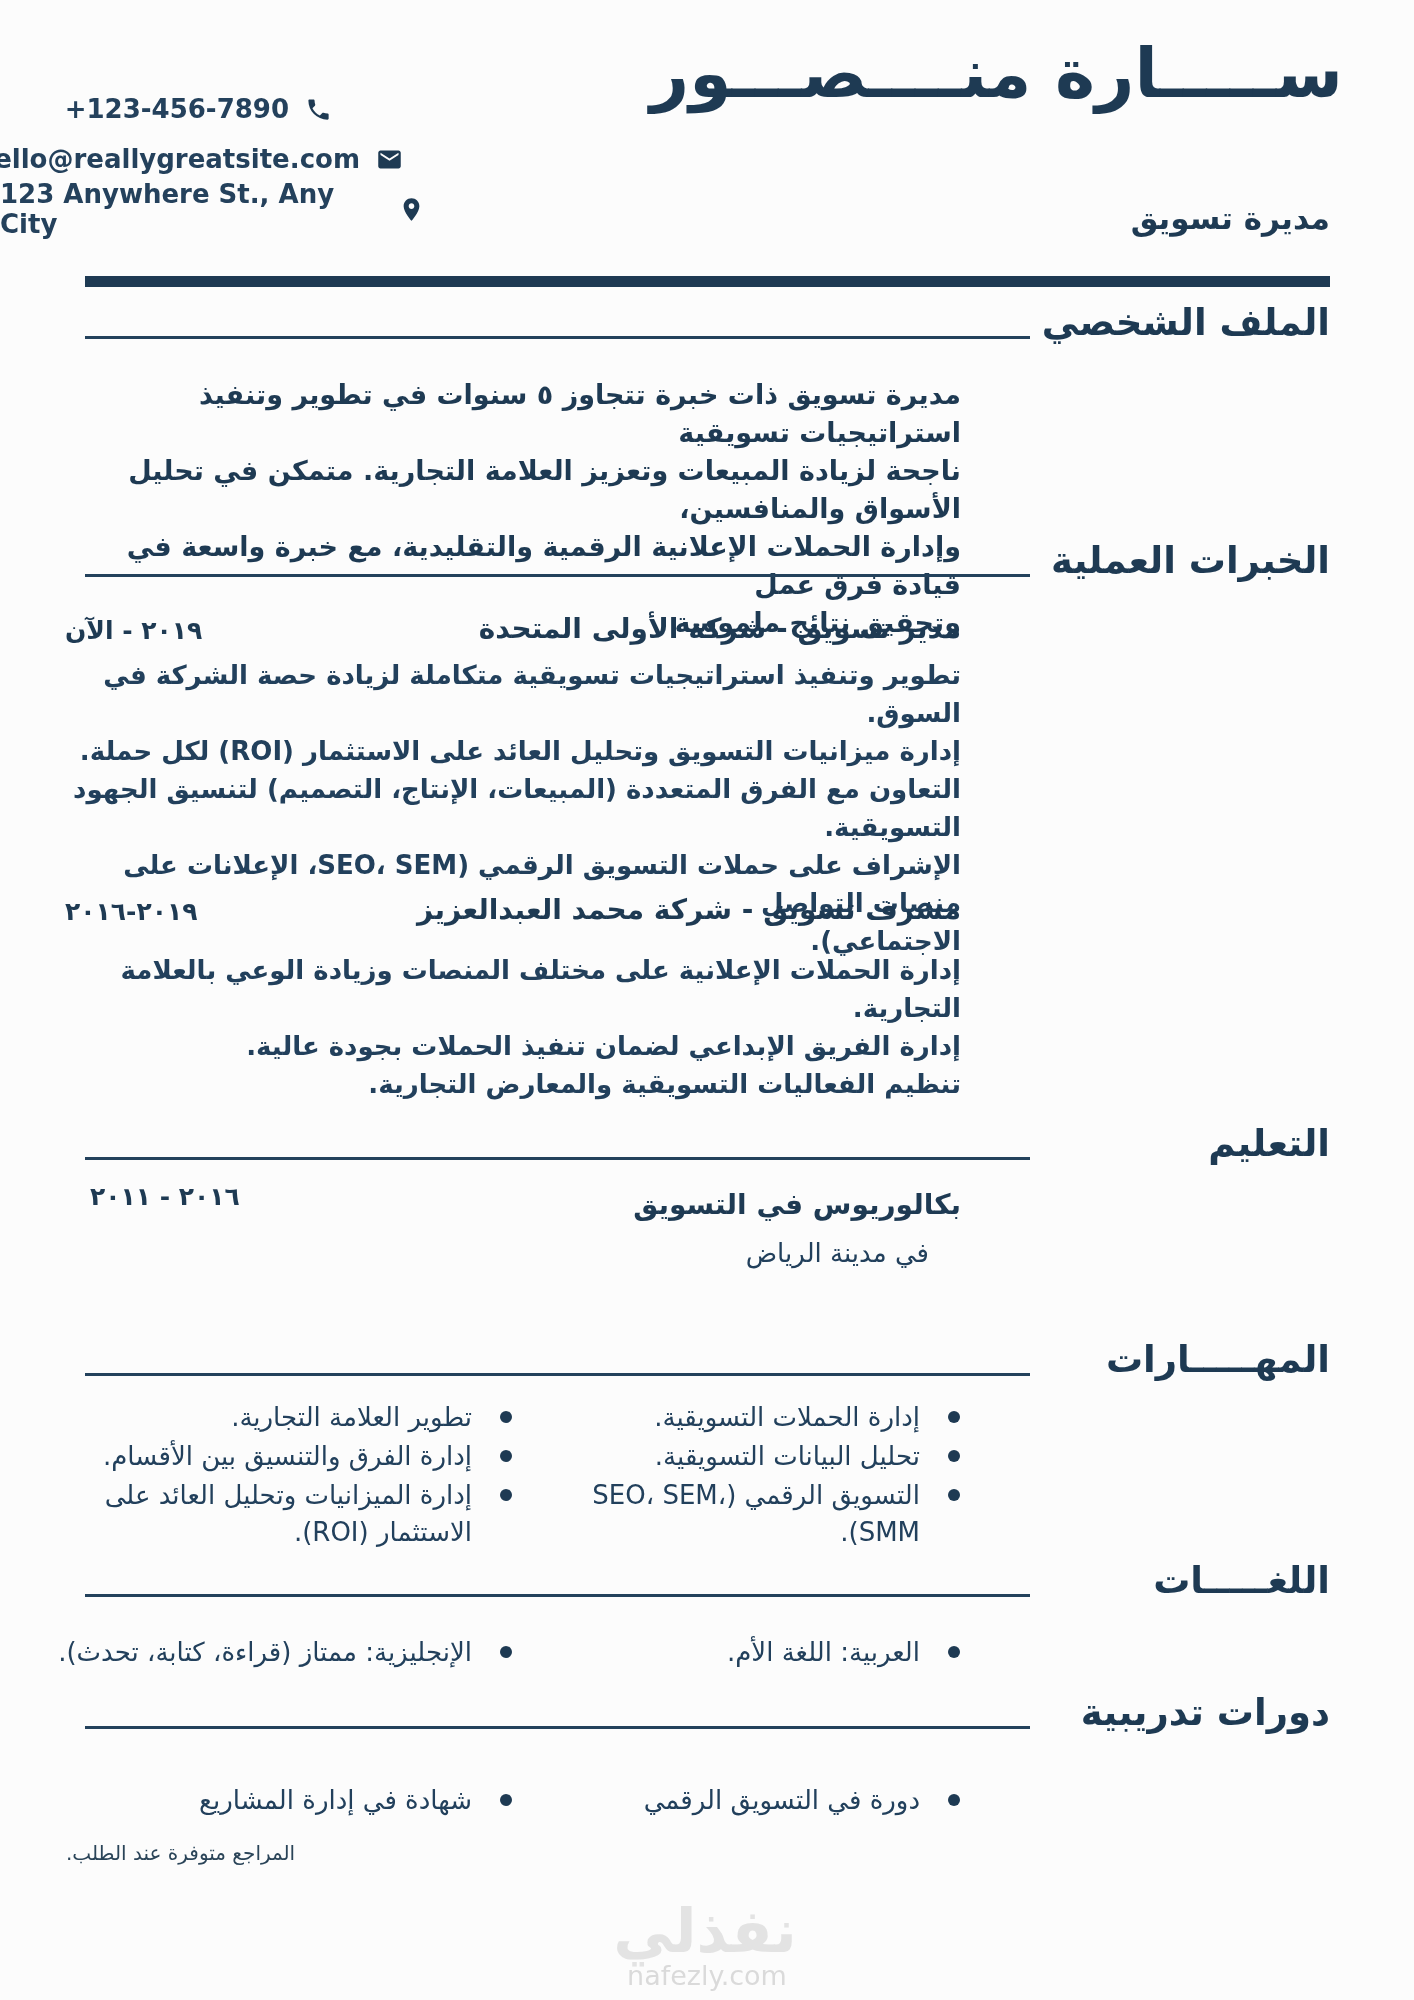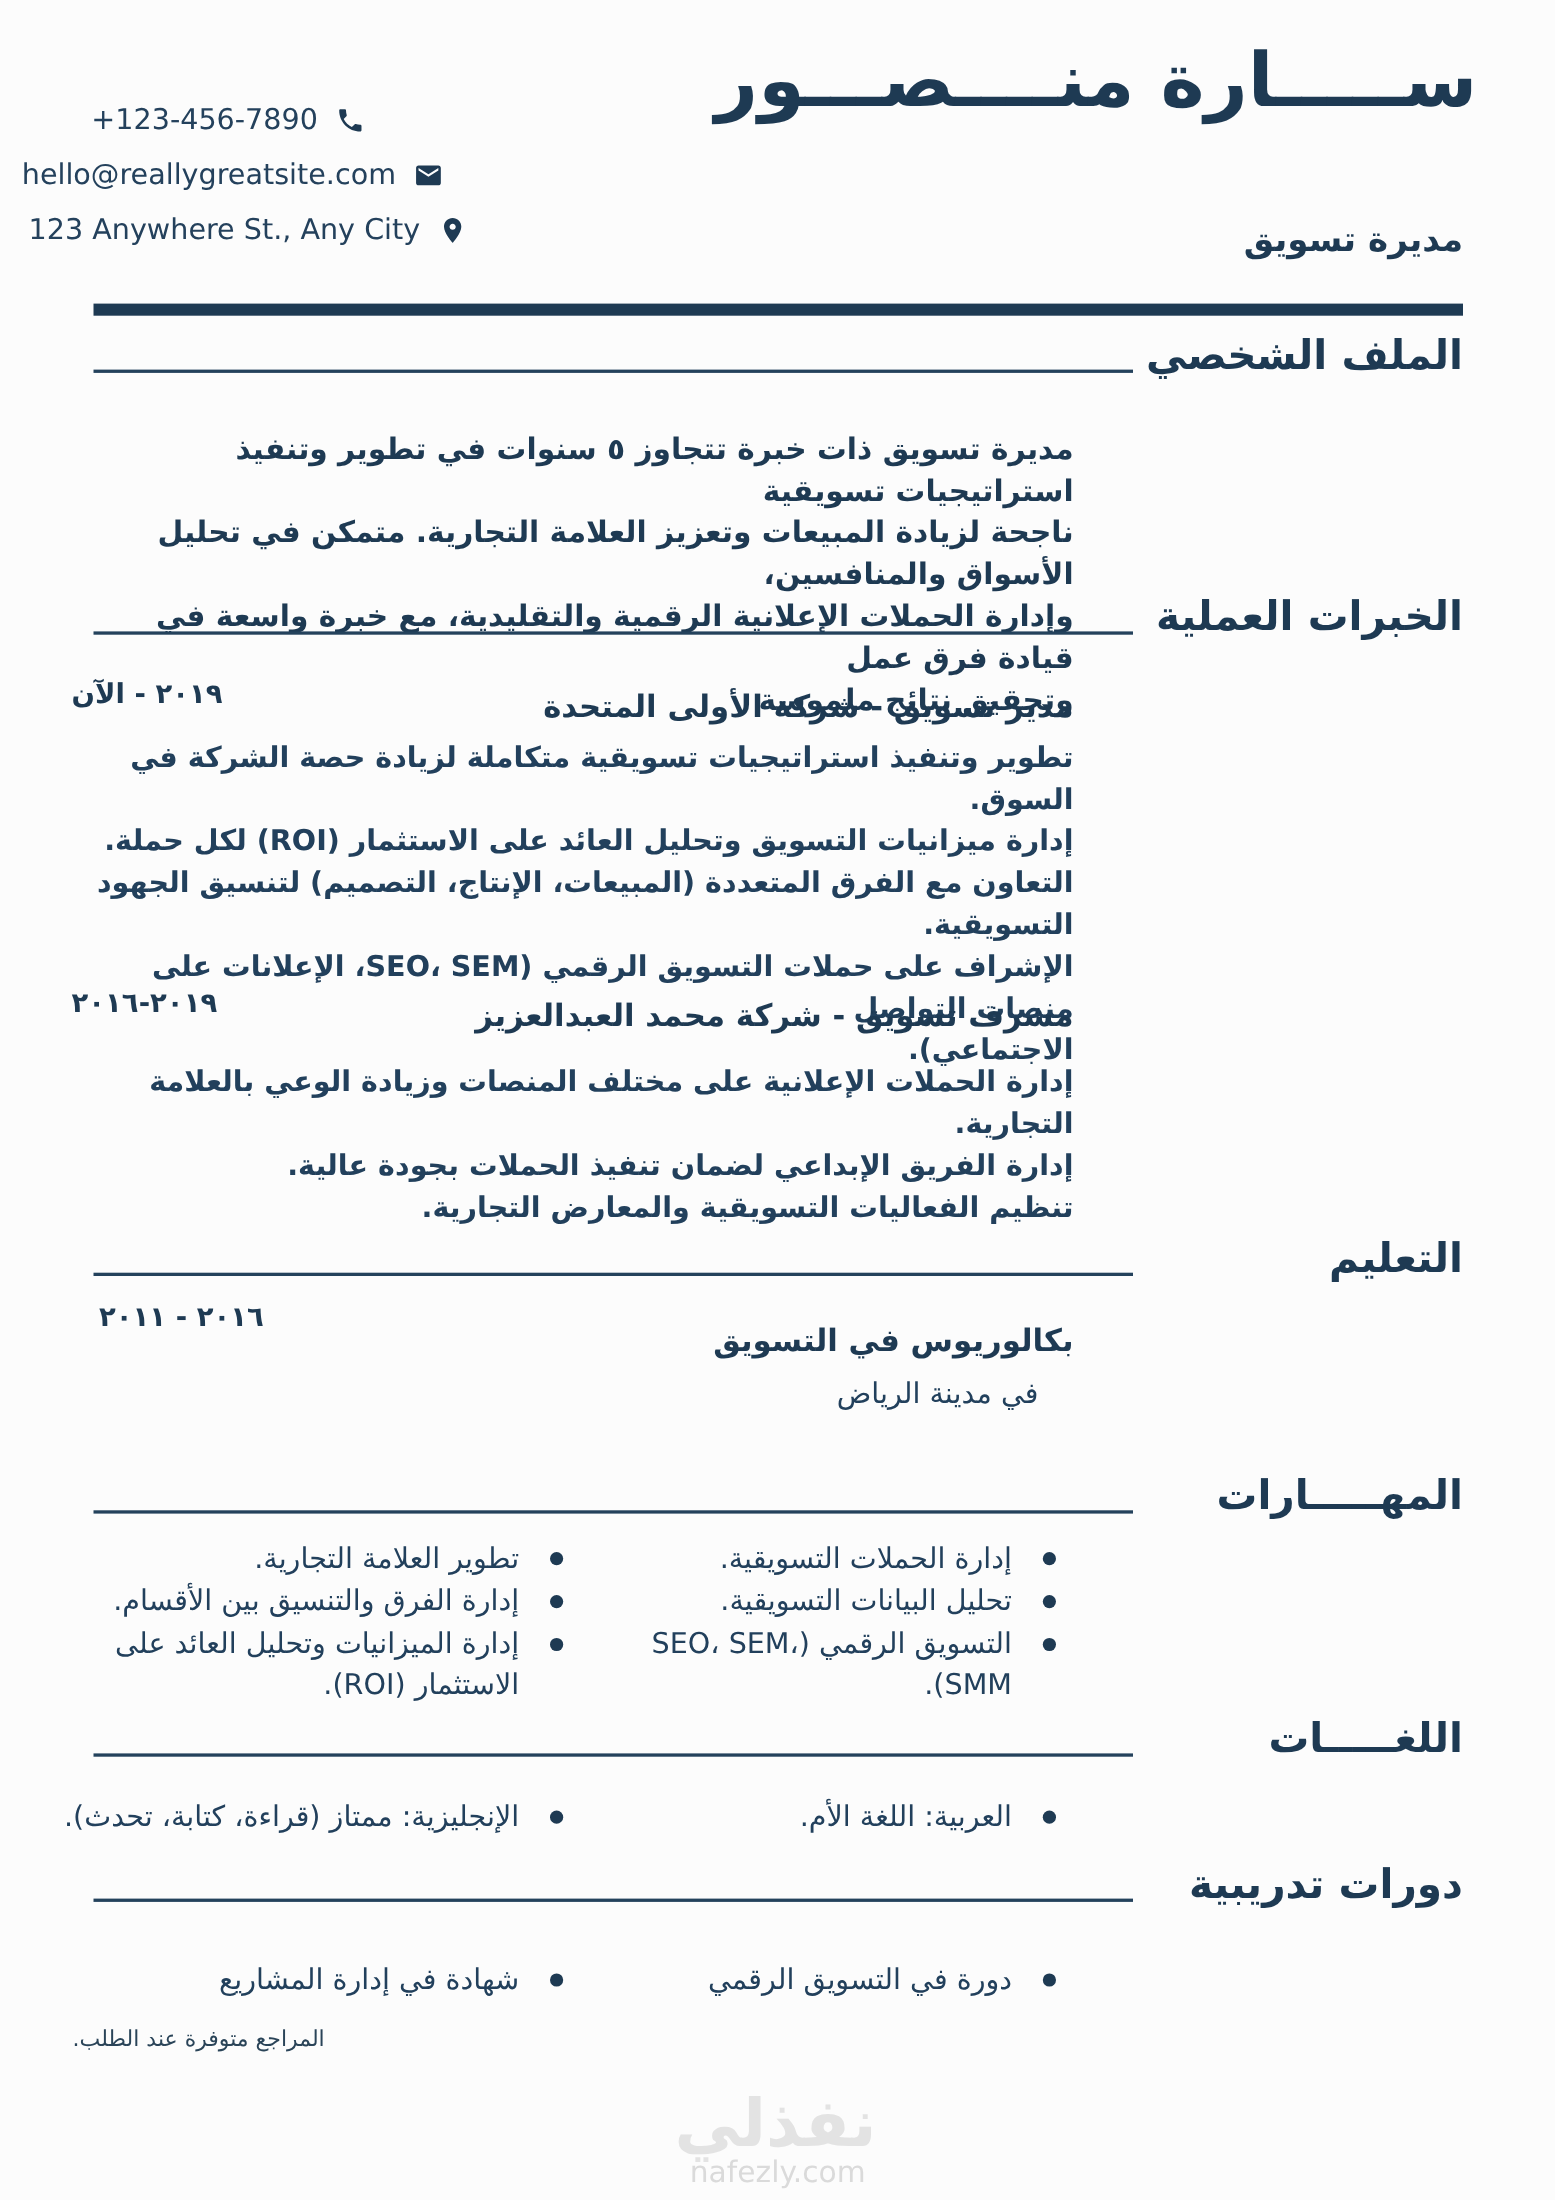--- a/index.html
+++ b/index.html
@@ -8,30 +8,30 @@
     background:#fcfcfc;direction:rtl;
     font-family:"DejaVu Sans",sans-serif;color:#1e3a53;
   }
   .abs{position:absolute;}
   
   .name{top:30px;right:71px;font-size:68px;font-weight:bold;margin:0;white-space:nowrap;color:#1e3a53;line-height:1.3;}
   .cand-title{top:200px;right:84px;font-size:31px;font-weight:bold;}
   .bar{top:276px;left:85px;width:1245px;height:11px;background:#1e3a53;}
   .contact{top:84px;left:0;width:430px;}
   .crow{display:flex;justify-content:flex-end;align-items:center;gap:16px;height:50px;direction:ltr;}
-  .crow span.ctext{font-size:26px;color:#24415c;}
+  .crow span.ctext{font-size:26px;color:#24415c;font-weight:bold;}
   .crow.r-phone{padding-right:98px;}
   .crow.r-email{padding-right:27px;}
   .crow.r-addr{padding-right:5px;}
   .cicon{width:27px;height:27px;flex:none;display:block;}
   .cicon svg{width:100%;height:100%;display:block;}
   
   .sec-title{right:84px;font-size:37px;font-weight:bold;margin:0;white-space:nowrap;}
   .sec-rule{left:85px;width:945px;height:3px;background:#24425c;}
-  .content{left:66px;width:910px;text-align:right;margin-top:14px;}
+  .content{left:51px;width:910px;text-align:right;}
   .pline{font-size:27px;font-weight:bold;line-height:38px;color:#1e3a53;}
   .jtitle{font-size:28px;font-weight:bold;}
   .jdate{left:65px;direction:ltr;font-size:25px;font-weight:bold;white-space:nowrap;}
   .jline{font-size:26px;line-height:38px;color:#22405c;font-weight:bold;}
   .job1-lines > div:nth-of-type(5){text-align:justify;text-align-last:justify;}
   .degree{font-size:28px;font-weight:bold;}
   .loc{font-size:26px;color:#22405c;padding-left:0;}
   .loc .inner{padding-left:0;margin-left:0;margin-right:0;padding-right:32px;}
   
   .col-r{right:454px;width:368px;}

